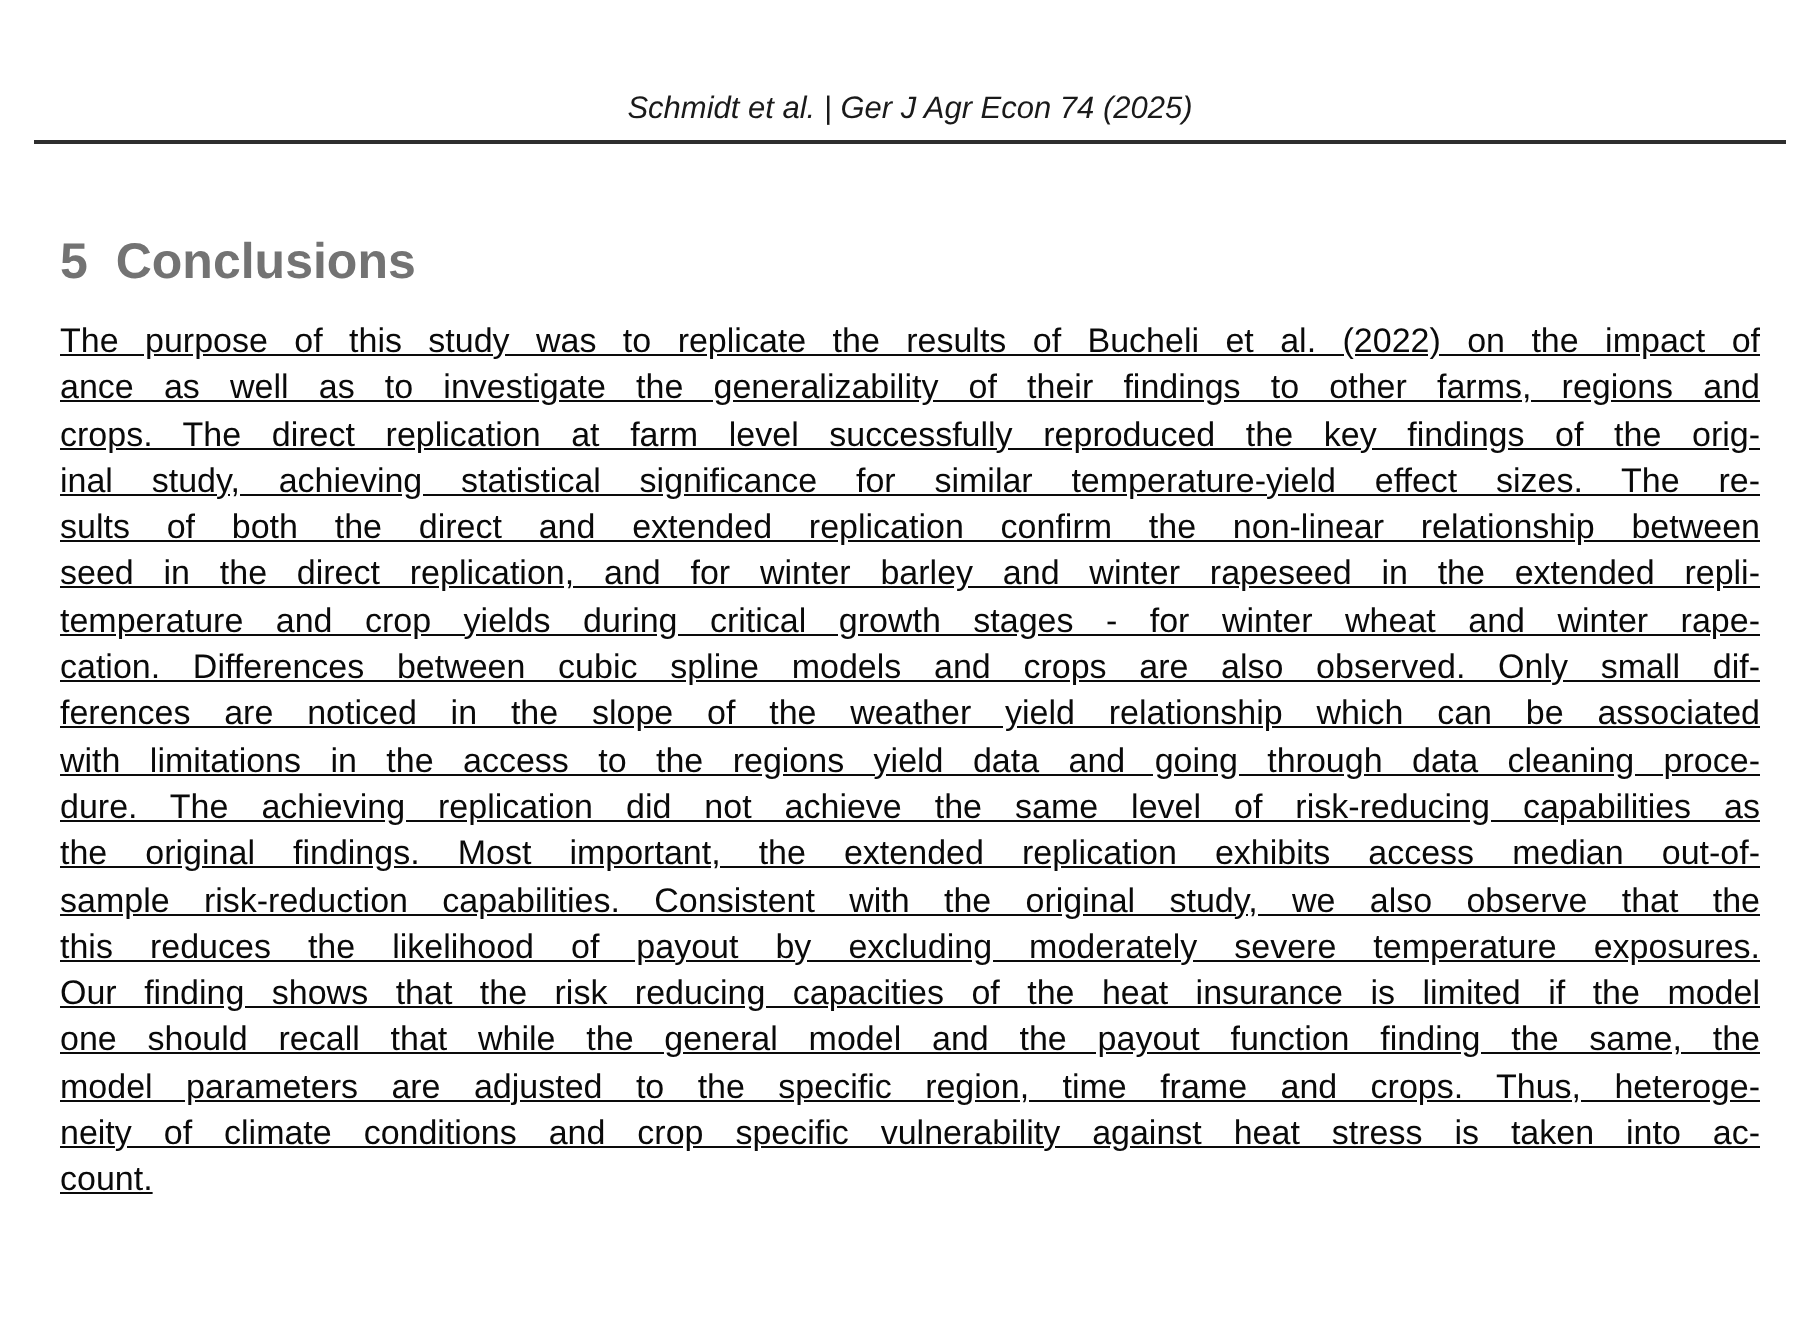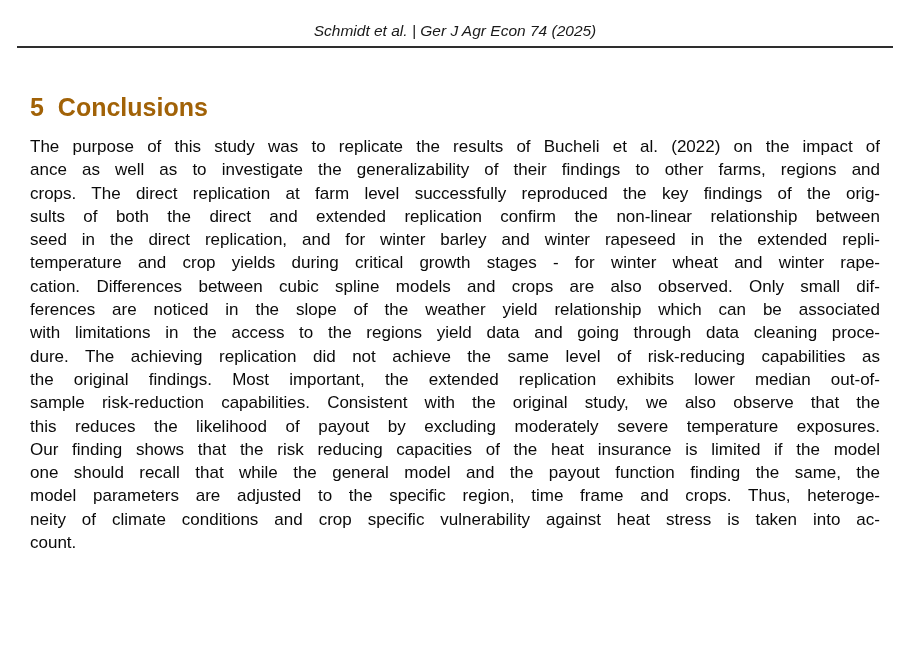--- a/index.html
+++ b/index.html
@@ -6,47 +6,48 @@
   .page {
     position: relative;
     width: 910px;
     height: 672px;
     background: #ffffff;
     color: #000000;
     font-family: "Liberation Sans", sans-serif;
     overflow: hidden;
   }
   .running-header {
-    padding-top: 22px;
+    padding-top: 46px;
   }
   .running-header-text {
     text-align: center;
     font-style: italic;
     font-size: 15.5px;
     line-height: 17px;
     color: #1a1a1a;
   }
   .header-rule {
     border: none;
     border-top: 2px solid #2e2e2e;
     margin: 7px 17px 0 17px;
   }
   .section-heading {
     margin: 44px 30px 0 30px;
     font-size: 25px;
     line-height: 30px;
     font-weight: bold;
-    color: #a16207;
+    color: #737373;
   }
   .section-number { margin-right: 7px; }
   .paragraph {
     margin: 13px 30px 0 30px;
     font-size: 17px;
     line-height: 23.3px;
     color: #0a0a0a;
+    text-decoration: underline;
   }
   .pline {
     text-align: justify;
     text-align-last: justify;
     white-space: nowrap;
   }
   .pline.last {
     text-align-last: left;
   }
 </style>
@@ -63,28 +64,29 @@
   <main>
     <h1 class="section-heading">
       <span class="section-number">5</span>
       <span class="section-title">Conclusions</span>
     </h1>
 
     <div class="paragraph">
       <div class="pline">The purpose of this study was to replicate the results of Bucheli et al. (2022) on the impact of</div>
       <div class="pline">ance as well as to investigate the generalizability of their findings to other farms, regions and</div>
       <div class="pline">crops. The direct replication at farm level successfully reproduced the key findings of the orig-</div>
+      <div class="pline">inal study, achieving statistical significance for similar temperature-yield effect sizes. The re-</div>
       <div class="pline">sults of both the direct and extended replication confirm the non-linear relationship between</div>
       <div class="pline">seed in the direct replication, and for winter barley and winter rapeseed in the extended repli-</div>
       <div class="pline">temperature and crop yields during critical growth stages - for winter wheat and winter rape-</div>
       <div class="pline">cation. Differences between cubic spline models and crops are also observed. Only small dif-</div>
       <div class="pline">ferences are noticed in the slope of the weather yield relationship which can be associated</div>
       <div class="pline">with limitations in the access to the regions yield data and going through data cleaning proce-</div>
       <div class="pline">dure. The achieving replication did not achieve the same level of risk-reducing capabilities as</div>
-      <div class="pline">the original findings. Most important, the extended replication exhibits lower median out-of-</div>
+      <div class="pline">the original findings. Most important, the extended replication exhibits access median out-of-</div>
       <div class="pline">sample risk-reduction capabilities. Consistent with the original study, we also observe that the</div>
       <div class="pline">this reduces the likelihood of payout by excluding moderately severe temperature exposures.</div>
       <div class="pline">Our finding shows that the risk reducing capacities of the heat insurance is limited if the model</div>
       <div class="pline">one should recall that while the general model and the payout function finding the same, the</div>
       <div class="pline">model parameters are adjusted to the specific region, time frame and crops. Thus, heteroge-</div>
       <div class="pline">neity of climate conditions and crop specific vulnerability against heat stress is taken into ac-</div>
       <div class="pline last">count.</div>
     </div>
   </main>
 

